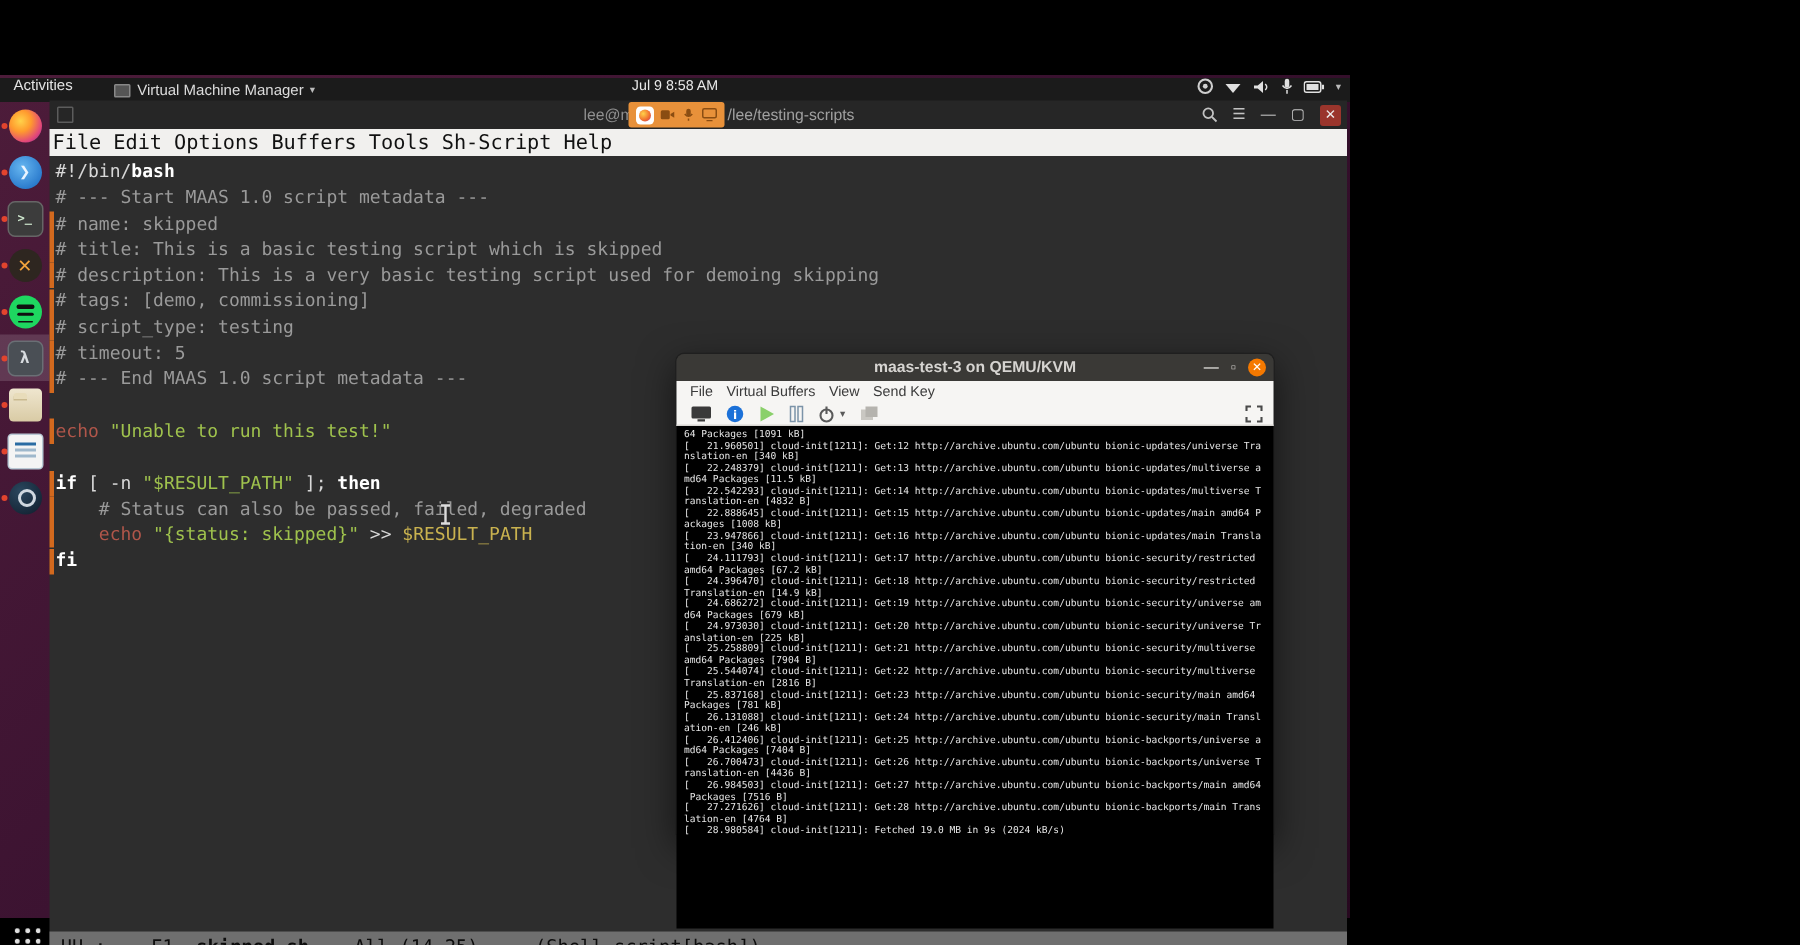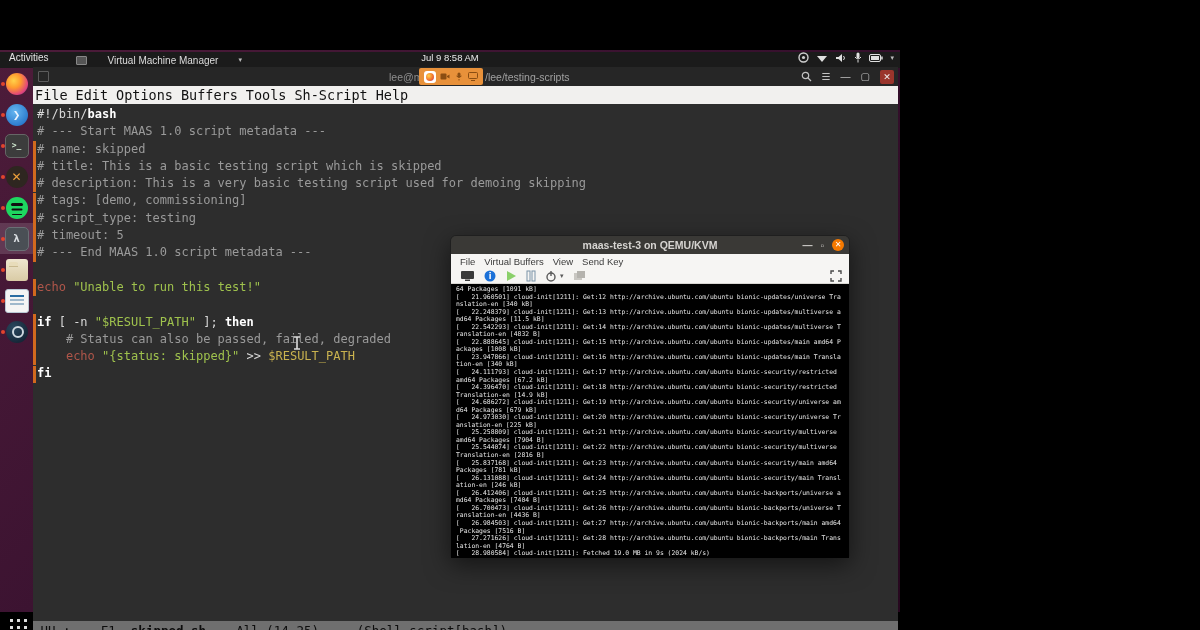--- a/index.html
+++ b/index.html
@@ -8,21 +8,21 @@
   .abs{position:absolute;}
 
   
   .desktop{left:0;top:50px;width:900px;height:562px;
            background:linear-gradient(135deg,#4d1c3a 0%,#3a1230 45%,#27081f 100%);}
 
   
   .topbar{left:0;top:2px;width:900px;height:16px;background:#1b1b1b;color:#e3e3e3;
           font-size:10px;display:flex;}
   .tb-activities{margin-left:9px;}
-  .tb-appmenu{margin-left:28px;display:flex;align-items:center;gap:20px;color:#dcdcdc;}
+  .tb-appmenu{margin-left:28px;display:flex;align-items:center;gap:4px;color:#dcdcdc;}
   .tb-appicon{width:9px;height:7px;background:#555;border:1px solid #888;border-radius:1px;}
   .tb-caret{font-size:7px;color:#bbb;}
   .tb-clock{position:absolute;left:50%;transform:translateX(-50%);font-size:9.5px;color:#e9e9e9;}
   .tb-status{position:absolute;right:6px;display:flex;align-items:center;gap:7px;}
   .tb-status svg{display:block;}
 
   
   .dock{left:0;top:18px;width:33px;height:544px;}
   .dock-item{position:relative;width:33px;height:31px;display:flex;align-items:center;justify-content:center;}
   .dock-item.active{background:rgba(255,255,255,0.14);}
@@ -103,21 +103,21 @@
   .q-buttons{position:absolute;right:5px;top:0;height:18px;display:flex;align-items:center;gap:8px;color:#c9c7c4;font-size:10px;}
   .q-close{width:12px;height:12px;border-radius:50%;background:#f57900;color:#fff;display:flex;align-items:center;
       justify-content:center;font-size:8px;line-height:1;}
   .q-menubar{position:absolute;left:0;top:18px;width:100%;height:14px;background:#f6f5f3;color:#3b3b3b;
       font-size:9.5px;display:flex;align-items:center;}
   .q-menubar span{margin-left:9px;}
   .q-toolbar{position:absolute;left:0;top:32px;width:100%;height:16px;background:#f6f5f3;border-bottom:1px solid #d8d6d2;
       display:flex;align-items:center;box-sizing:border-box;}
   .q-toolbar .ticon{margin-left:9px;display:flex;align-items:center;}
   .q-fullscreen{position:absolute;right:7px;}
-  .q-console{position:absolute;left:0;top:48px;width:100%;height:274px;background:#000;overflow:hidden;}
+  .q-console{position:absolute;left:0;top:48px;width:100%;height:335px;background:#000;overflow:hidden;}
   .q-console pre{margin:0;padding:2px 0 0 5px;font-family:"DejaVu Sans Mono",monospace;
       font-size:6.4px;line-height:7.55px;color:#e6e6e6;letter-spacing:0;}
 
   
   .webcam{left:937px;top:251px;width:226px;height:176px;background:#d3cfa2;overflow:hidden;}
   .cam-wall{position:absolute;inset:0;background:linear-gradient(180deg,#d8d4ab 0%,#cfcb9e 70%);}
   .cam-tv{position:absolute;left:58px;top:0;width:116px;height:11px;background:#191919;}
   .cam-window{position:absolute;left:0;top:0;width:54px;height:158px;
       background:linear-gradient(90deg,#ffffff 0%,#f6f5ec 55%,#dcd9c2 100%);box-shadow:8px 0 14px rgba(255,255,250,.45);}
   .cam-window::after{content:"";position:absolute;left:34px;top:0;width:2px;height:100%;background:#cdc9b2;}

